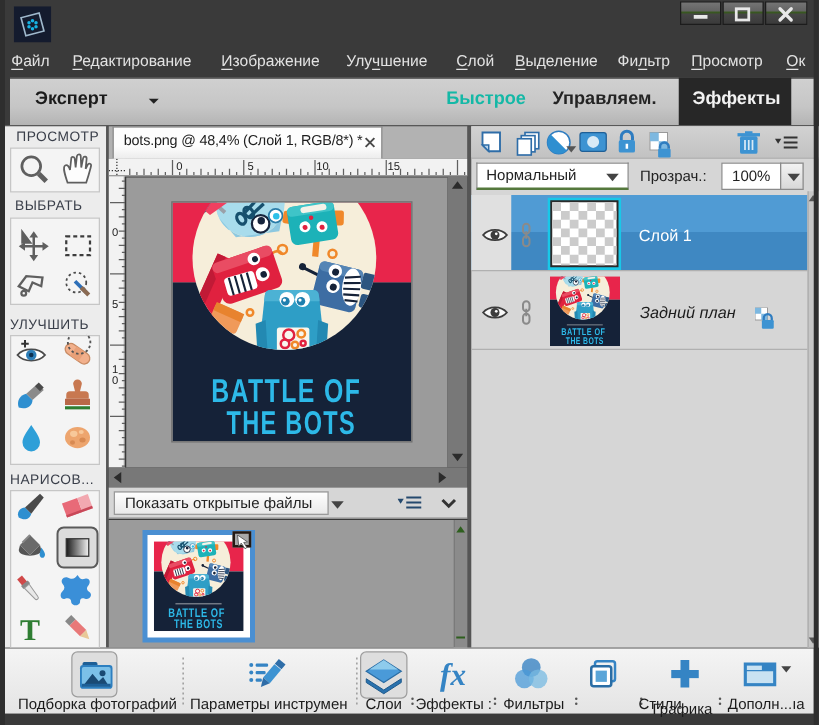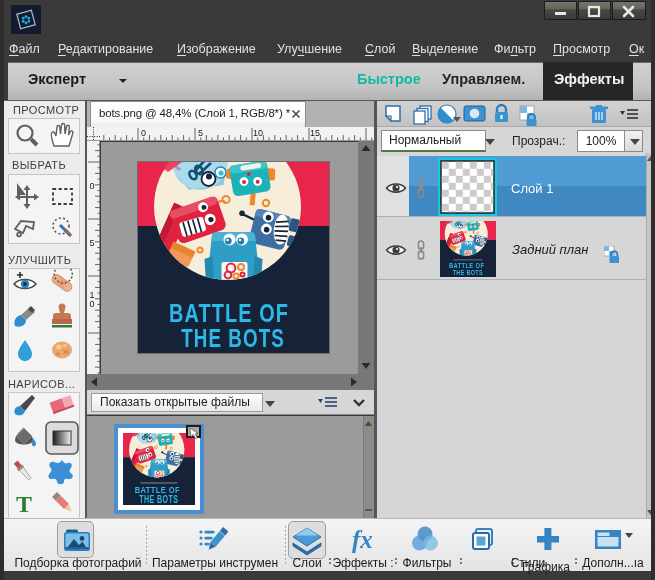--- a/index.html
+++ b/index.html
@@ -372,21 +372,21 @@
   </svg>
 <div class="abs" style="left:186px;top:425px;width:15px;height:13px;background:#a8a8a8;border:2px solid #241a14;"></div>
 <svg class="abs" style="left:189px;top:428px;" width="13" height="13" viewBox="0 0 13 13">
     <path d="M1,0 L2,9 L4,6.5 L7,11 L8.5,10 L6,6 L9,5.5 Z" fill="#fff" stroke="#555" stroke-width="0.7"></path>
   </svg>
 
 <div class="abs" style="left:374px;top:101px;width:3px;height:417px;background:#555;"></div>
 <div class="abs" style="left:377px;top:101px;width:278px;height:417px;background:#d6d6d6;"></div>
 <div class="abs" style="left:377px;top:101px;width:278px;height:26px;background:linear-gradient(#d2d2d2,#c2c2c2);border-bottom:1px solid #aaa;"></div>
 
-<div class="abs" style="left:381px;top:130px;width:105px;height:22px;background:#fff;border:1px solid #8a8a8a;border-bottom:2px solid #54783c;font-size:12px;color:#222;line-height:19px;padding-left:7px;">Нормальный</div>
+<div class="abs" style="left:381px;top:130px;width:122px;height:22px;background:#fff;border:1px solid #8a8a8a;border-bottom:2px solid #54783c;font-size:12px;color:#222;line-height:19px;padding-left:7px;">Нормальный</div>
 <div class="abs" style="left:512px;top:134px;font-size:12px;color:#222;">Прозрач.:</div>
 <div class="abs" style="left:577px;top:130px;width:48px;height:22px;background:#fff;border:1px solid #8a8a8a;font-size:12px;color:#222;line-height:20px;text-align:center;">100%</div>
 <div class="abs" style="left:624px;top:130px;width:19px;height:22px;background:linear-gradient(#f2f2f2,#d8d8d8);border:1px solid #8a8a8a;"></div>
 
 <div class="abs" style="left:377px;top:156px;width:269px;height:60px;background:linear-gradient(#509bd4 0 50%,#3f88c2 50% 100%);"></div>
 <div class="abs" style="left:377px;top:156px;width:32px;height:60px;background:#e0e0e0;"></div>
 <div class="abs" style="left:511px;top:181px;font-size:13px;color:#fff;">Слой 1</div>
 
 <div class="abs" style="left:512px;top:242px;font-size:13px;font-style:italic;color:#1c1c1c;">Задний план</div>
 <svg class="abs" style="left:440px;top:221px;" width="56" height="56" viewBox="0 0 191 191">

